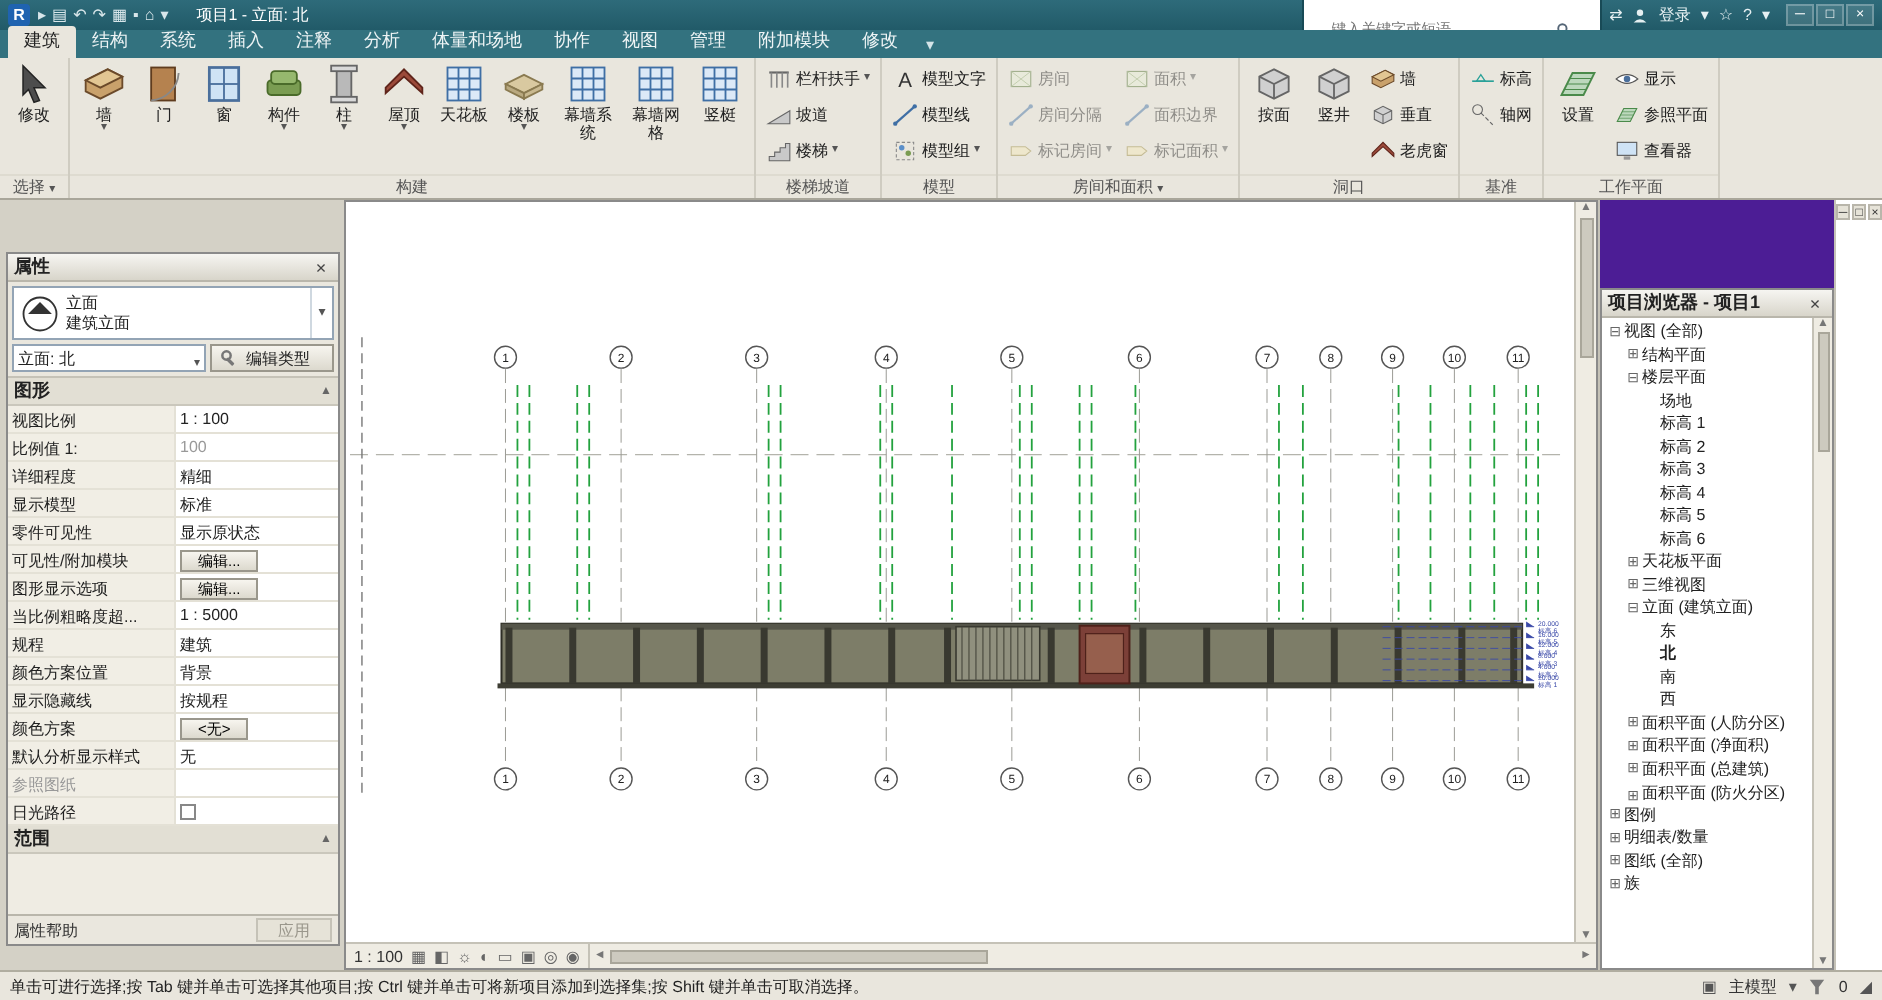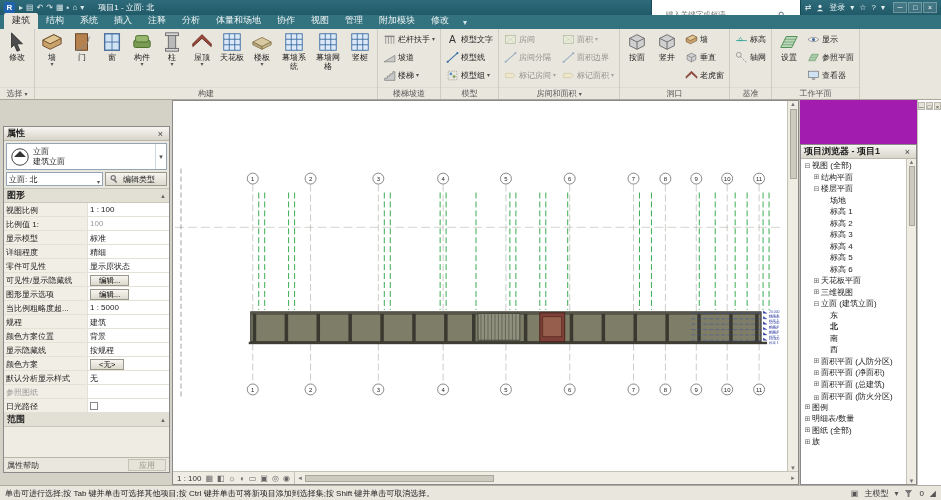--- a/index.html
+++ b/index.html
@@ -96,21 +96,21 @@
   .vthumb { width:7px; height:70px; background:#cdcabf; border:1px solid #a9a69a; margin-top:2px; }
   .canvasbottom { position:absolute; left:0; right:0; bottom:0; height:13px; background:#efece3;
     border-top:1px solid #c5c2b7; display:flex; align-items:center; }
   .viewbar { display:flex; align-items:center; gap:4px; padding:0 4px; font-size:8px; color:#333;
     border-right:1px solid #c5c2b7; height:100%; }
   .viewbar .vico { color:#666; font-size:8px; }
   .hscroll { flex:1; display:flex; align-items:center; height:100%; font-size:6px; color:#777; padding:0 2px; gap:2px;}
   .hthumb { width:38%; height:7px; background:#cdcabf; border:1px solid #a9a69a; }
 
   
-  .browsercol { width:118px; flex:0 0 118px; background:#a21caf; padding-top:44px;
+  .browsercol { width:118px; flex:0 0 118px; background:#4c1d95; padding-top:44px;
     display:flex; flex-direction:column; border-left:1px solid #c5c2b7;}
   .browser { flex:1; border:1px solid #8a8a8a; display:flex; flex-direction:column; min-height:0; background:#fff;}
   .tree-wrap { flex:1; display:flex; min-height:0; }
   .tree { flex:1; overflow:hidden; padding-top:1px; }
   .trow { display:flex; align-items:center; height:11.5px; font-size:8px; white-space:nowrap; overflow:hidden;}
   .trow.bold .tlabel { font-weight:bold; }
   .exp { width:9px; flex:0 0 9px; text-align:center; font-size:7px; color:#666; }
   .tscroll { width:10px; flex:0 0 10px; background:#efece3; border-left:1px solid #c5c2b7;
     display:flex; flex-direction:column; align-items:center; font-size:6px; color:#777;}
   .tthumb { width:6px; height:60px; background:#cdcabf; border:1px solid #a9a69a; margin-top:1px;}
@@ -622,33 +622,33 @@
             </div>
           <div class="prow">
               <div class="plabel">视图比例</div>
               <div class="pval">1 : 100</div>
             </div>
           <div class="prow">
               <div class="plabel">比例值    1:</div>
               <div class="pval gray">100</div>
             </div>
           <div class="prow">
+              <div class="plabel">详细程度</div>
+              <div class="pval">精细</div>
+            </div>
+          <div class="prow">
               <div class="plabel">显示模型</div>
               <div class="pval">标准</div>
             </div>
           <div class="prow">
-              <div class="plabel">详细程度</div>
-              <div class="pval">精细</div>
-            </div>
-          <div class="prow">
               <div class="plabel">零件可见性</div>
               <div class="pval">显示原状态</div>
             </div>
           <div class="prow">
-              <div class="plabel">可见性/显示隐藏线</div>
+              <div class="plabel">可见性/附加模块</div>
               <div class="pval"><button class="pbtn">编辑...</button></div>
             </div>
           <div class="prow">
               <div class="plabel">图形显示选项</div>
               <div class="pval"><button class="pbtn">编辑...</button></div>
             </div>
           <div class="prow">
               <div class="plabel">当比例粗略度超...</div>
               <div class="pval">1 : 5000</div>
             </div>

